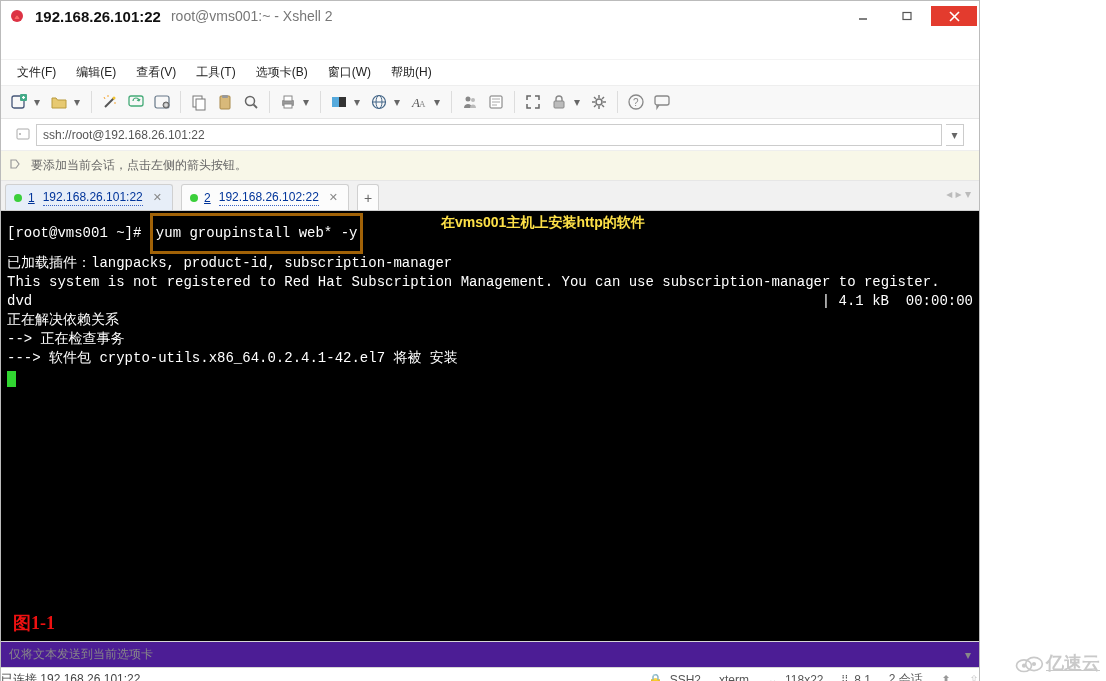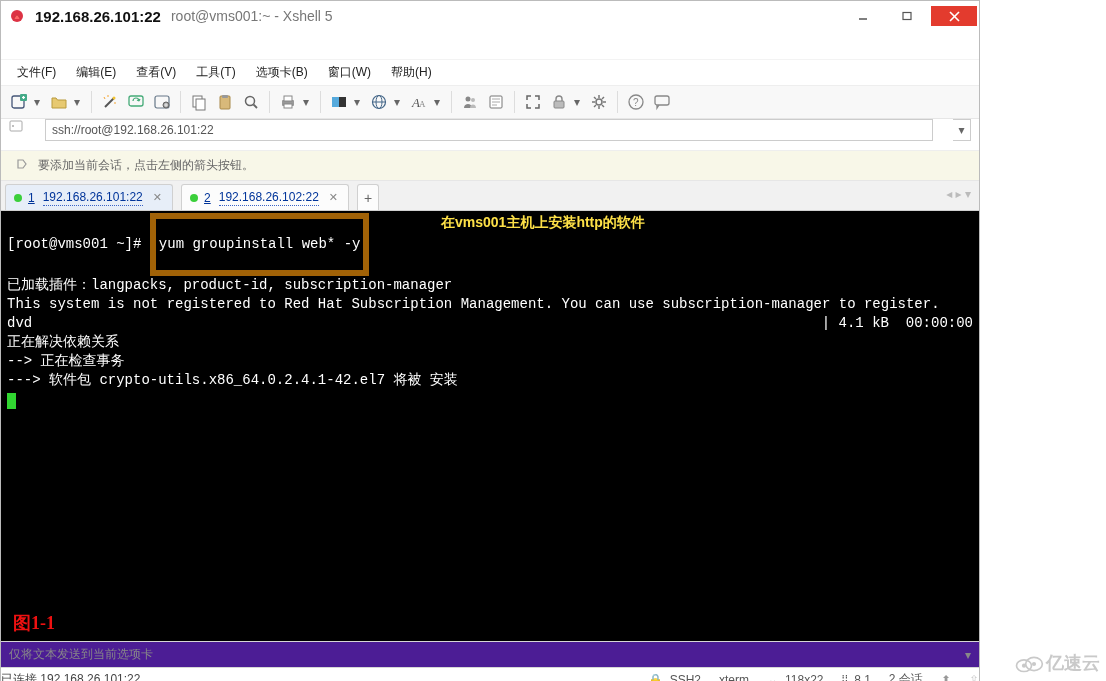--- a/index.html
+++ b/index.html
@@ -17,71 +17,71 @@
   .win-btn.min { }
   .win-btn svg { display:block; }
   
   .menubar { height: 26px; display: flex; align-items: center; padding: 0 6px; border-top: 1px solid #f3f3f3; margin-top: 28px; }
   .menu-item { padding: 3px 10px; color: #222; }
   
   .toolbar { height: 34px; display: flex; align-items: center; padding: 0 6px; gap: 2px; border-top: 1px solid #eee; border-bottom: 1px solid #e6e6e6; background: #f8f8f8; }
   .tb-btn { width: 24px; height: 24px; display: flex; align-items:center; justify-content:center; color:#555; border-radius:2px; }
   .tb-sep { width: 1px; height: 22px; background: #ddd; margin: 0 4px; }
   .tb-drop { width: 8px; display:flex; align-items:center; justify-content:center; color:#666; margin-right:4px; }
-  .addressbar { height: 32px; display: flex; padding: 0 8px; gap: 20px; background:#fff; border-bottom:1px solid #eee;}
+  .addressbar { height: 32px; display: flex; align-items: center; padding: 0 15px; gap: 4px; background:#fff; border-bottom:1px solid #eee;}
   .addr-icon { width:16px; height:16px; color:#888; }
   .addr-input { flex:1; border:1px solid #ccc; height:22px; padding:0 6px; color:#555; font-size:12px; background:#fff; display:flex; align-items:center; }
   .addr-dd { width:18px;height:22px;border:1px solid #ccc;border-left:none;display:flex;align-items:center;justify-content:center;color:#666;}
-  .infobar { height: 30px; display:flex; align-items:center; padding: 0 15px; color:#666; background:#f4f2da9c; border-bottom:1px solid #e6e6e6; gap:8px;}
+  .infobar { height: 30px; display:flex; align-items:center; padding: 0 8px; color:#666; background:#f4f2da9c; border-bottom:1px solid #e6e6e6; gap:8px;}
   .infobar .arrow-icon{color:#999;}
   
   .tabstrip { height: 30px; background: #f1f1f1; display:flex; align-items:flex-end; padding: 0 4px; border-bottom:1px solid #d0d0d0; position:relative;}
   .tab { height: 26px; display:flex; align-items:center; padding: 0 10px 0 8px; border:1px solid #d0d0d0; border-bottom:none; border-radius: 3px 3px 0 0; margin-right: 8px; background:#fcfcfc; gap:6px;}
   .tab.active { background:#e7eef8; }
   .tab .dot{ width:8px;height:8px;border-radius:50%; background:#3bcf3b; }
   .tab .tab-label{ color:#00349a; text-decoration: underline dotted transparent; border-bottom:1px dotted #3a63c7; padding-bottom:1px;}
   .tab .tab-num{ color:#00349a; text-decoration: underline; margin-right:2px;}
   .tab .tab-close{ color:#888; font-size:11px; margin-left:4px;}
   .tab.add { width:22px; justify-content:center; padding:0; font-size:14px; color:#666;}
   .tabstrip .right-arrows{position:absolute; right:8px; top:6px; color:#bbb; display:flex; gap:2px; align-items:center;}
   
   .terminal { background:#000; color:#fff; font-family: "Consolas","Courier New",monospace; font-size: 14px; line-height: 19px; padding: 2px 6px 6px 6px; height: 430px; position:relative; overflow:hidden;}
   .terminal .line { white-space: pre; }
-  .cmd-box { border:6px solid #a16207; padding: 16px 3px; display:inline-block; }
+  .cmd-box { border:3px solid #a16207; padding: 8px 3px; display:inline-block; }
   .anno { color:#fde047; font-weight:bold; font-family: "Microsoft YaHei","SimSun",sans-serif; position:absolute; }
   .cursor-blk{ display:inline-block; width:9px; height:16px; background:#31d631; vertical-align:bottom;}
   .term-right { float:right; white-space:pre; }
   .fig-label{ position:absolute; left:12px; bottom:8px; color:#e11; font-weight:bold; font-size:18px; font-family:"Microsoft YaHei"; }
   
   .sendbar{ height:26px; border-top:1px solid #d6d6d6; background:#4c1d95; display:flex; align-items:center; padding:0 8px; color:#888;}
   .sendbar .txt{flex:1;}
   .sendbar .sdd{color:#888;}
   
   .statusbar{ height:24px; border-top:1px solid #d6d6d6; background:#fff; display:flex; align-items:center; padding:0 0; color:#444; gap:18px;}
   .statusbar .left{flex:1;}
   .statusbar .grp{display:flex;align-items:center;gap:6px;color:#555;}
   
-  .watermark{ position:absolute; right:6px; bottom:6px; color:#c9c9c9; font-size:18px; font-weight:bold; display:flex; align-items:center; gap:6px; pointer-events:none;}
+  .watermark{ position:absolute; right:6px; bottom:6px; color:#c9c9c9; font-size:18px; font-weight:bold; display:flex; align-items:center; gap:6px; pointer-events:none;text-decoration:underline;}
   .watermark .wm-icon{ width:28px;height:18px; }
   svg { overflow: visible; }
 </style>
 </head>
 <body>
 
 <div class="window">
 
   <div class="titlebar">
     <span class="app-icon">
       <svg viewBox="0 0 16 16" width="16" height="16">
           <circle cx="8" cy="8" r="6" fill="#d34"></circle>
           <path d="M5 11 Q8 3 11 11" fill="#f66" stroke="#a22" stroke-width="0.5"></path>
         </svg>
     </span>
     <span class="title-ip">192.168.26.101:22</span>
-    <span class="title-rest">root@vms001:~ - Xshell 5</span>
+    <span class="title-rest">root@vms001:~ - Xshell 2</span>
     <span class="spacer"></span>
     <div class="win-btn min">
         <svg width="10" height="10">
           <line x1="1" y1="8" x2="9" y2="8" stroke="#555" stroke-width="1.5"></line>
         </svg>
       </div>
     <div class="win-btn max">
         <svg width="10" height="10">
           <rect x="1" y="1.5" width="8" height="7" fill="none" stroke="#555" stroke-width="1.2"></rect>
         </svg>

